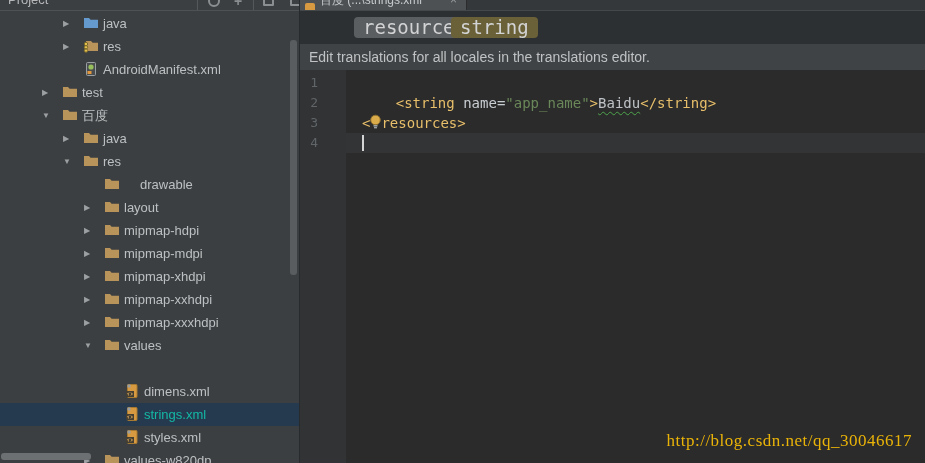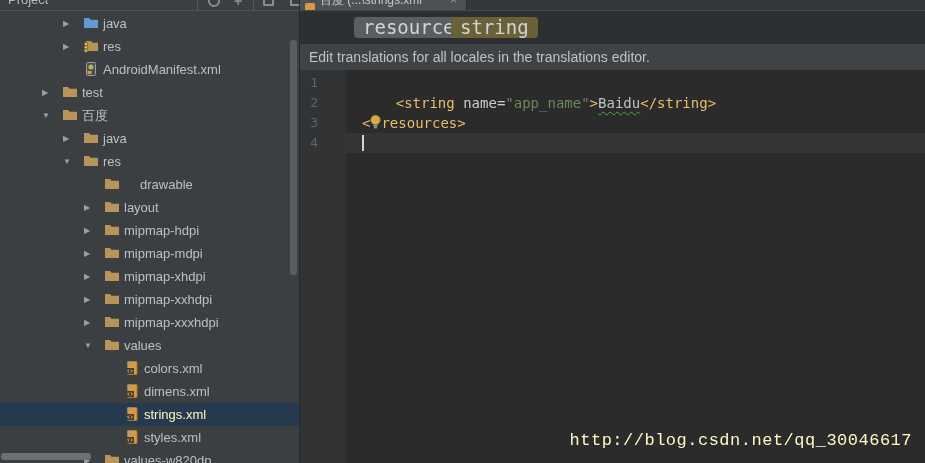--- a/index.html
+++ b/index.html
@@ -15,21 +15,21 @@
   .hstub.circle{width:8px;height:8px;border-radius:50%;}
   .hstub.square{width:7px;height:7px;border-radius:1px;}
   .hplus{position:absolute;top:-7px;color:#8b8e90;font-size:14px;font-weight:bold;}
   .hsep{position:absolute;top:0;width:1px;height:10px;background:#55585a;}
   .trow{position:absolute;left:0;width:299px;height:23px;}
   .trow.sel{background:#253a4e;}
   .arr{position:absolute;top:0;font-size:8px;line-height:23px;color:#9da0a2;}
   .ticon{position:absolute;top:3px;width:16px;height:16px;}
   .ticon svg{display:block;}
   .tlabel{position:absolute;top:0;line-height:23px;font-size:13px;color:#bdc0c2;white-space:nowrap;}
-  .trow.sel .tlabel{color:#fef9c3;text-align:right;}
+  .trow.sel .tlabel{color:#14b8a6;text-align:right;}
   #vscroll{position:absolute;left:290px;top:40px;width:7px;height:235px;background:#595d5f;border-radius:3px;}
   #hscroll{position:absolute;left:1px;top:453px;width:90px;height:7px;background:#6c7072;border-radius:3px;}
   
   #editor{position:absolute;left:300px;top:0;width:625px;height:435px;background:#2b2b2b;}
   #tabstrip{position:absolute;left:0;top:0;width:625px;height:10px;background:#35383a;
             border-bottom:1px solid #454849;overflow:hidden;}
   #tab{position:absolute;left:0;top:0;width:166px;height:10px;background:#4d5154;
        border-right:1px solid #2a2c2e;overflow:hidden;}
   #tab-icon{position:absolute;left:5px;top:3px;width:10px;height:11px;background:#d89a41;border-radius:2px;}
   #tab-label{position:absolute;left:20px;top:-9px;font-size:12px;color:#c7cacc;line-height:18px;white-space:nowrap;}
@@ -48,22 +48,22 @@
   #caretline{position:absolute;left:46px;top:63px;width:579px;height:20px;background:#323436;}
   .code-line{position:absolute;left:46px;padding-left:16px;height:20px;line-height:20px;white-space:pre;
              font-family:"DejaVu Sans Mono",monospace;font-size:14px;}
   .tok-tag{color:#e8bf6a;}
   .tok-attr{color:#c8cdd2;}
   .tok-str{color:#6a8759;}
   .tok-plain{color:#a9b7c6;}
   .tok-spell{color:#bec2c6;text-decoration:underline wavy #4da54d 1px;text-underline-offset:3px;}
   #bulb{display:inline-block;vertical-align:-2px;margin:0 -1px;}
   #caret{position:absolute;left:62px;top:65px;width:2px;height:16px;background:#d4d4d4;}
-  #watermark{position:absolute;right:13px;top:361px;font-family:Liberation Mono, monospace;
-             font-size:17px;color:#fef9c3;letter-spacing:.5px;white-space:nowrap;}
+  #watermark{position:absolute;right:13px;top:361px;font-family:Liberation Serif, serif;
+             font-size:17px;color:#eab308;letter-spacing:.5px;white-space:nowrap;}
 </style>
 </head>
 <body>
 
 <div id="screen">
 
   <div id="panel">
 
     <div id="panel-header">
       <span id="panel-title">Project</span>
@@ -206,31 +206,20 @@
     </div>
     <div class="trow" style="top:334px">
       <span class="arr" style="left:84px">▼</span>
       <span class="ticon" style="left:104px">
           <svg width="16" height="16" viewBox="0 0 16 16">
             <path d="M1 3h5l1.6 1.8H15V13H1z" fill="#b8935a"></path>
           </svg>
         </span>
       <span class="tlabel" style="left:124px">values</span>
     </div>
-    <div class="trow" style="top:357px">
-      <span class="ticon" style="left:124px">
-          <svg width="16" height="16" viewBox="0 0 16 16">
-            <rect x="3.5" y="1.5" width="9.5" height="13" rx="1" fill="#d89a41" stroke="#a87a30"></rect>
-            <path d="M3.5 1.5h3v3h-3z" fill="#9aa0a2"></path>
-            <rect x="2" y="8" width="8" height="6" fill="#453f33"></rect>
-            <path d="M5 9.6 3.6 11 5 12.4M7 9.6 8.4 11 7 12.4" stroke="#e8b45c" fill="none" stroke-width="1"></path>
-          </svg>
-        </span>
-      <span class="tlabel" style="left:144px">colors.xml</span>
-    </div>
     <div class="trow" style="top:380px">
       <span class="ticon" style="left:124px">
           <svg width="16" height="16" viewBox="0 0 16 16">
             <rect x="3.5" y="1.5" width="9.5" height="13" rx="1" fill="#d89a41" stroke="#a87a30"></rect>
             <path d="M3.5 1.5h3v3h-3z" fill="#9aa0a2"></path>
             <rect x="2" y="8" width="8" height="6" fill="#453f33"></rect>
             <path d="M5 9.6 3.6 11 5 12.4M7 9.6 8.4 11 7 12.4" stroke="#e8b45c" fill="none" stroke-width="1"></path>
           </svg>
         </span>
       <span class="tlabel" style="left:144px">dimens.xml</span>

